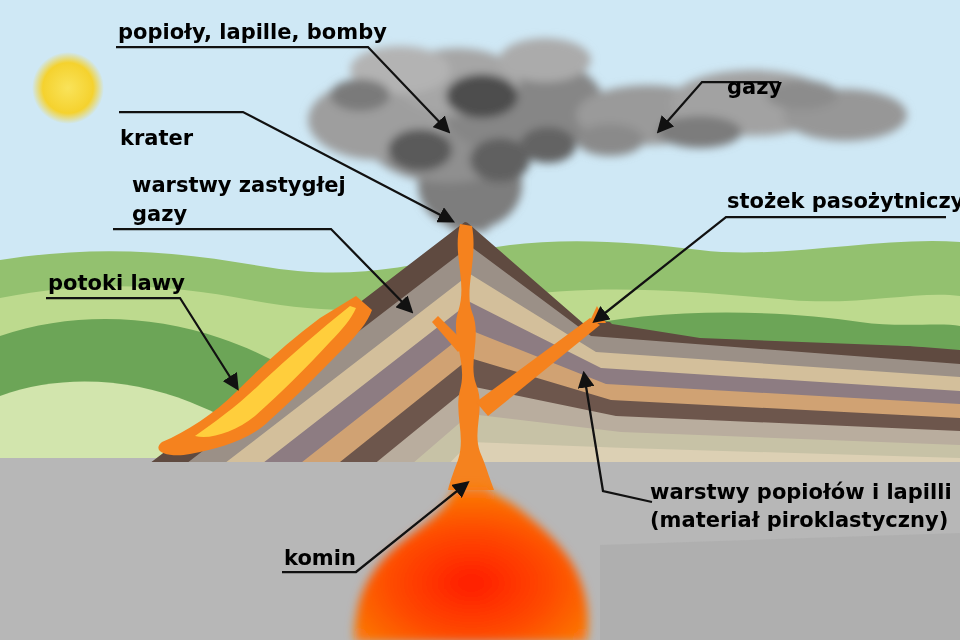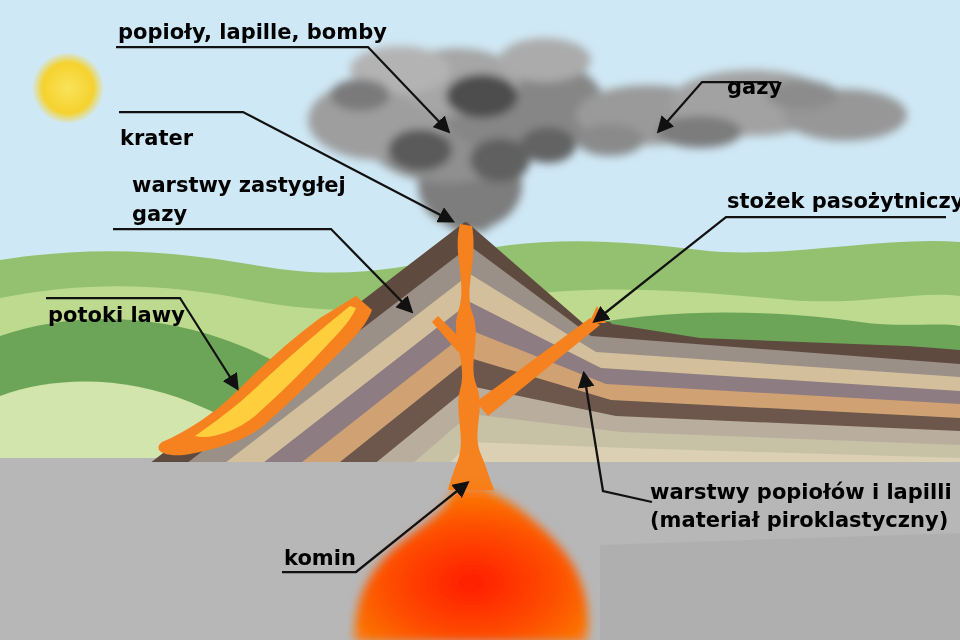--- a/index.html
+++ b/index.html
@@ -131,21 +131,21 @@
 
   <div class="label" style="left:727px; top:55px;margin-top:20px;">gazy</div>
 
   <div class="label center" style="left:108px; top:171px; width:226px; line-height:29px;">
     <span>warstwy zastygłej</span><br>
     <span>gazy</span>
   </div>
 
   <div class="label" style="left:727px; top:189px;">stożek pasożytniczy</div>
 
-  <div class="label" style="left:48px; top:271px;margin-top:32px;">potoki lawy</div>
+  <div class="label" style="left:48px; top:271px;">potoki lawy</div>
 
   <div class="label" style="left:284px; top:546px;">komin</div>
 
   <div class="label" style="left:650px; top:478px; line-height:28px;">
     <span>warstwy popiołów i lapilli</span><br>
     <span>(materiał piroklastyczny)</span>
   </div>
 
 </div>
 

